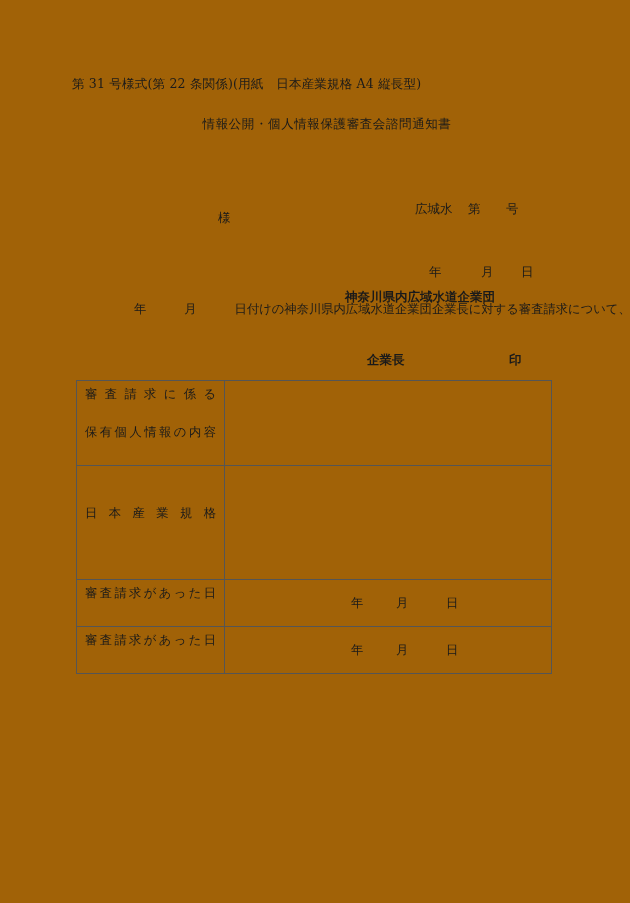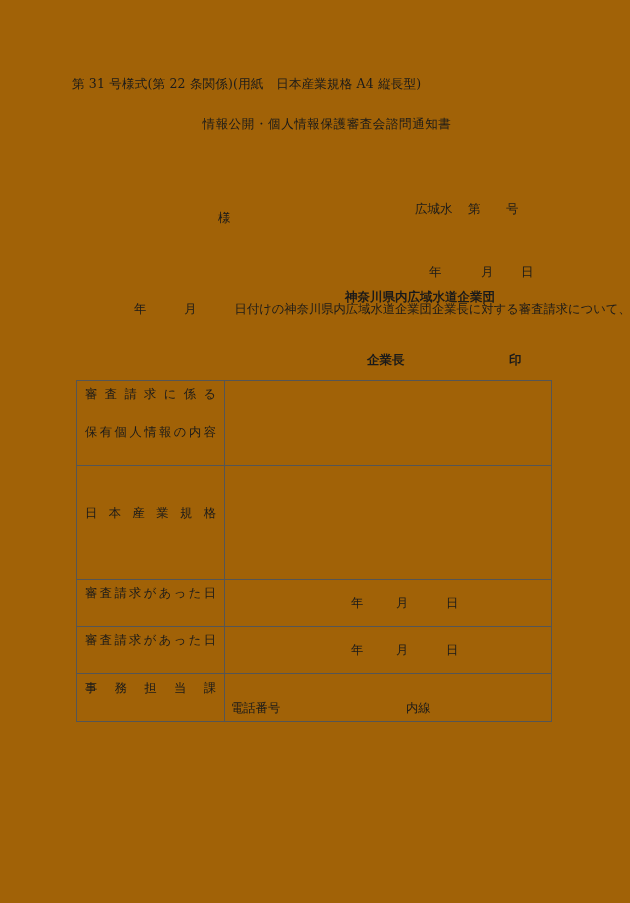--- a/index.html
+++ b/index.html
@@ -198,24 +198,16 @@
 
       <tr class="r-date-ref">
         <td class="label">
           <span class="spread">審査請求があった日</span>
         </td>
         <td class="value">
           <span class="date-cells"><span class="y">年</span><span class="m">月</span><span>日</span></span>
         </td>
       </tr>
 
-      <tr class="r-office">
-        <td class="label">
-          <span class="spread">事務担当課</span>
-        </td>
-        <td class="value">
-          <span class="contact-line"><span class="tel">電話番号</span><span>内線</span></span>
-        </td>
-      </tr>
     </tbody>
   </table>
 
 </div>
 
 </body></html>

